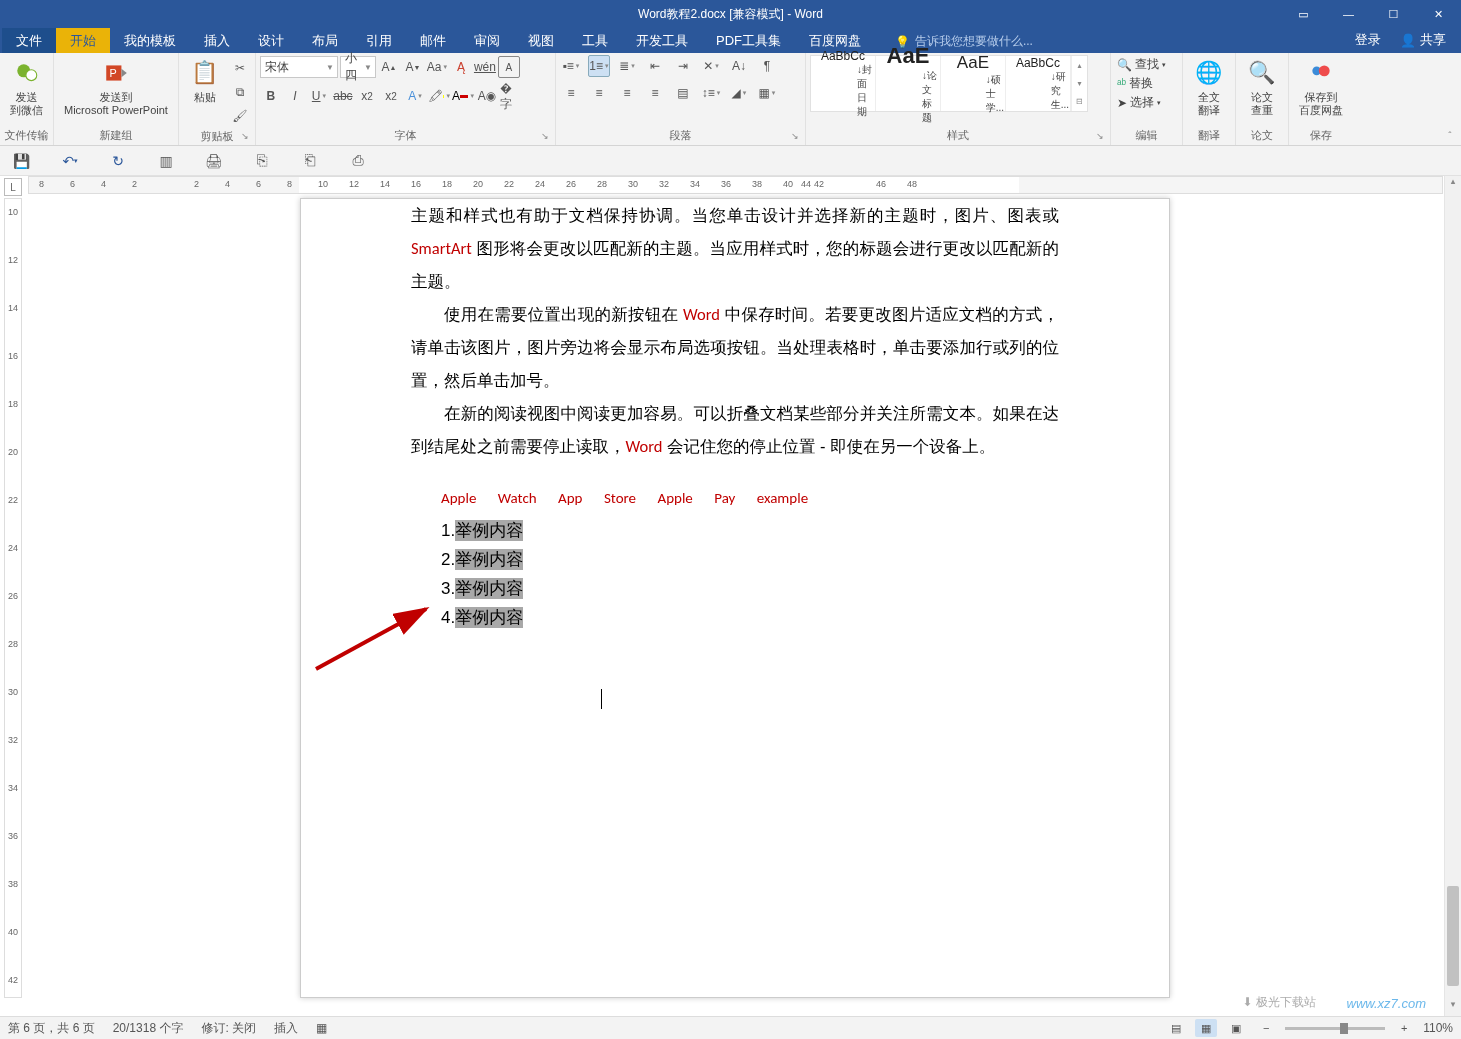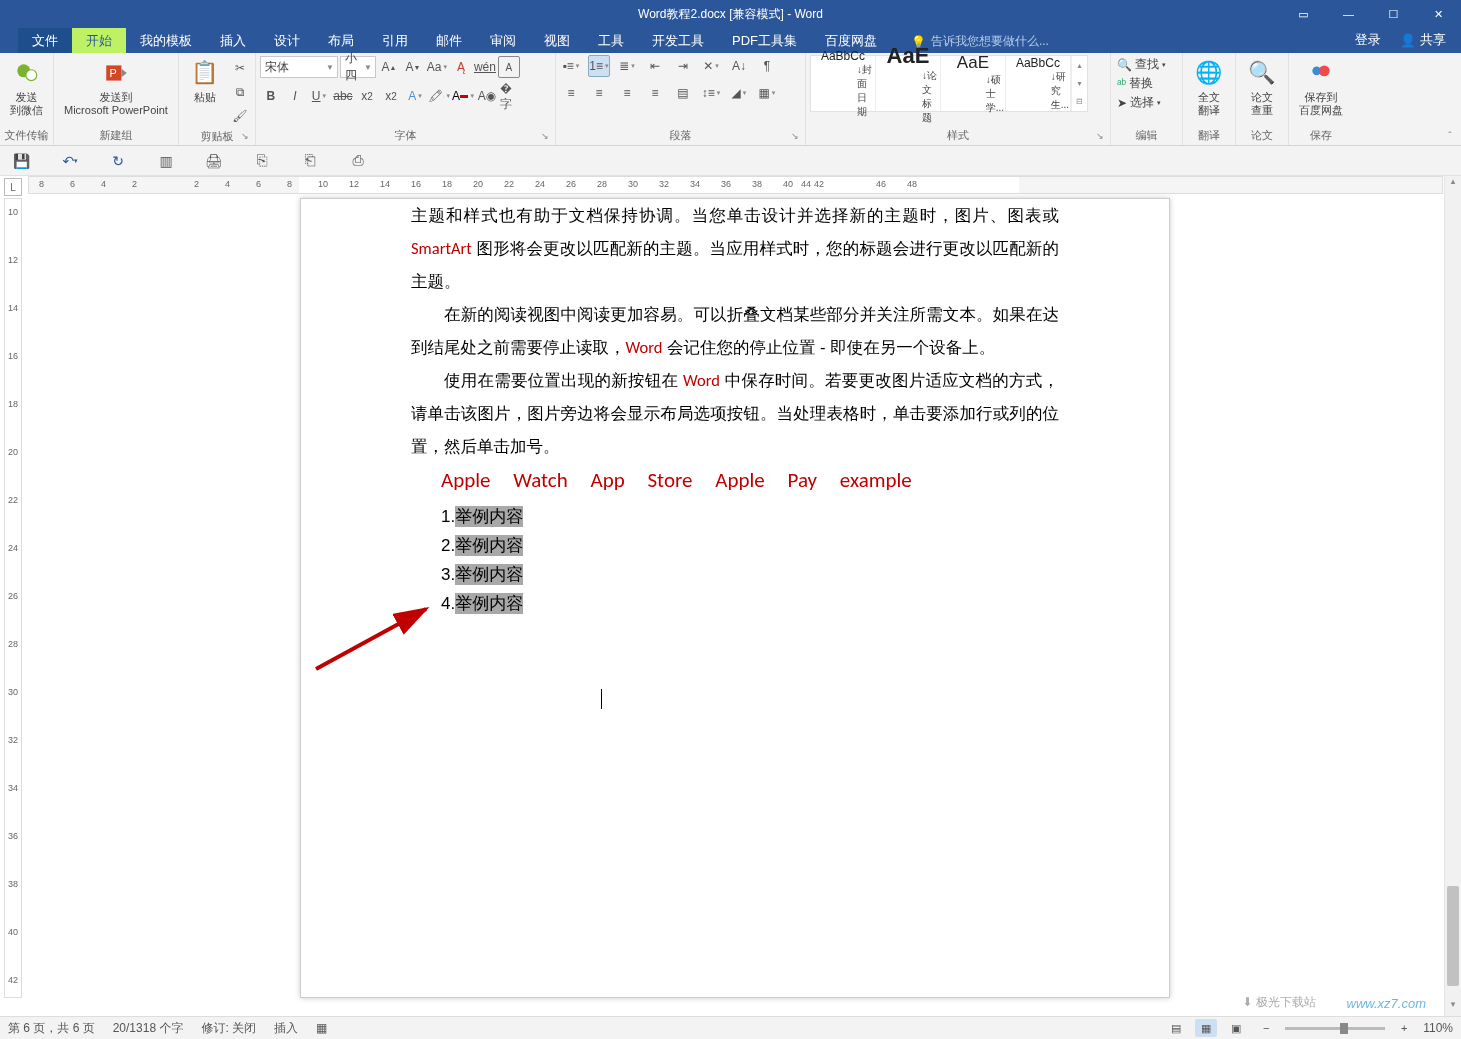--- a/index.html
+++ b/index.html
@@ -5,23 +5,23 @@
   * { margin: 0; padding: 0; box-sizing: border-box; font-family: "Microsoft YaHei", "Segoe UI", Arial, sans-serif; user-select: none; }
   body { background: #fff; width: 1461px; height: 1039px; overflow: hidden; position: relative; font-size: 12px; }
 
   
   .titlebar { height: 28px; background: #2b579a; display: flex; align-items: center; color: #fff; position: relative; }
   .titlebar .title { position: absolute; left: 50%; transform: translateX(-50%); font-size: 12px; }
   .titlebar .wincontrols { position: absolute; right: 0; top: 0; display: flex; height: 28px; }
   .titlebar .wincontrols .wbtn { width: 45px; height: 28px; display: flex; align-items: center; justify-content: center; font-size: 11px; cursor: pointer; }
 
   
-  .tabrow { height: 25px; background: #2b579a; display: flex; align-items: flex-end; padding-left: 18px; color: #fff; }
+  .tabrow { height: 25px; background: #2b579a; display: flex; align-items: flex-end; padding-left: 2px; color: #fff; }
   .tab { padding: 4px 14px; font-size: 13px; cursor: pointer; height: 25px; line-height: 17px; }
-  .tab.active { background: #bef264; color: #2b579a; }
+  .tab.active { background: #eab308; color: #2b579a; }
   .tellme { display: flex; align-items: center; margin-left: 20px; color: #b6cceb; font-size: 12px; padding-bottom: 3px; }
   .tellme .bulb { font-size: 12px; margin-right: 5px; }
   .tab-right { margin-left: auto; display: flex; color: #fff; align-items: center; padding-right: 5px; }
   .tab-right .rbtn { padding: 4px 10px; font-size: 13px; cursor: pointer; display: flex; align-items: center; gap: 3px; }
 
   
   .ribbon { height: 93px; background: #f3f3f3; border-bottom: 1px solid #d4d4d4; display: flex; }
   .group { border-right: 1px solid #e1e1e1; display: flex; flex-direction: column; padding: 2px 4px 0 4px; position: relative; }
   .group .gbody { flex: 1; display: flex; align-items: flex-start; gap: 2px; }
   .group .glabel { text-align: center; font-size: 11px; color: #666; padding: 2px 0; position: relative; }
@@ -64,21 +64,21 @@
   .hruler { position: absolute; top: 0; left: 28px; right: 18px; height: 18px; background: #f5f5f5; border: 1px solid #ddd; overflow:hidden;}
   .hruler .rwhite { position:absolute; top:0; bottom:0; left:270px; width:720px; background:#fff;}
   .hruler .rtick { position:absolute; top:2px; font-size:9px; color:#666; }
   .vruler { position:absolute; top:22px; left:4px; bottom:18px; width:18px; background:#f5f5f5; border:1px solid #ddd; overflow:hidden;}
   .vruler .rwhite { position:absolute; left:0; right:0; top:0; height:100%; background:#fff;}
   .vruler .rtick { position:absolute; left:3px; font-size:9px; color:#666; }
 
   .page { position:absolute; top:22px; left:300px; width:870px; height:800px; background:#fff; box-shadow: 0 0 6px rgba(0,0,0,.2); border:1px solid #ccc; padding: 0px 110px 40px 110px; }
   .page p { font-family: "SimSun", serif; font-size: 16.5px; color:#000; line-height: 2.0; text-align: justify; }
   .page .red { color: #c00000; font-family: Calibri, sans-serif; }
-  .page .redrow { color:#c00000; font-family: Calibri, sans-serif; font-size:21px; margin-top:4px; padding-left: 30px; word-spacing: 18px;}
+  .page .redrow { color:#c00000; font-family: Calibri, sans-serif; font-size:15px; margin-top:26px; padding-left: 30px; word-spacing: 18px;}
   .numlist { margin-top: 10px; padding-left: 30px;}
   .numlist .li { font-family: "SimSun", serif; font-size: 17px; line-height: 1.7; }
   .numlist .li .num { color:#000; }
   .numlist .li .txt { background: #a8a8a8; color:#000; padding: 1px 0;}
   .arrow { position:absolute; pointer-events:none; }
   .cursorblink { display:inline-block; width:1px; height:20px; background:#000; vertical-align:middle; animation: bl 1s infinite;}
   @keyframes bl { 50% { opacity:0; } }
 
   .vscroll { position:absolute; top:0; right:0; bottom:0; width:17px; background:#f1f1f1; border-left:1px solid #e5e5e5;}
   .vscroll .up, .vscroll .down { height:17px; text-align:center; font-size:9px; color:#888; cursor:pointer;}
@@ -430,24 +430,24 @@
       <span class="rtick" style="top: 680px;">38</span>
       <span class="rtick" style="top: 728px;">40</span>
       <span class="rtick" style="top: 776px;">42</span>
     </div>
 
   <div class="page">
     <p>
       <span>主题和样式也有助于文档保持协调。当您单击设计并选择新的主题时，图片、图表或 </span><span class="red">SmartArt</span><span> 图形将会更改以匹配新的主题。当应用样式时，您的标题会进行更改以匹配新的主题。</span>
     </p>
     <p style="text-indent:2em">
-      <span>在新的阅读视图中阅读更加容易。可以折叠文档某些部分并关注所需文本。如果在达到结尾处之前需要停止读取，</span><span class="red">Word</span><span> 会记住您的停止位置 - 即使在另一个设备上。</span>
+      <span>使用在需要位置出现的新按钮在 </span><span class="red">Word</span><span> 中保存时间。若要更改图片适应文档的方式，请单击该图片，图片旁边将会显示布局选项按钮。当处理表格时，单击要添加行或列的位置，然后单击加号。</span>
     </p>
     <p style="text-indent:2em">
-      <span>使用在需要位置出现的新按钮在 </span><span class="red">Word</span><span> 中保存时间。若要更改图片适应文档的方式，请单击该图片，图片旁边将会显示布局选项按钮。当处理表格时，单击要添加行或列的位置，然后单击加号。</span>
+      <span>在新的阅读视图中阅读更加容易。可以折叠文档某些部分并关注所需文本。如果在达到结尾处之前需要停止读取，</span><span class="red">Word</span><span> 会记住您的停止位置 - 即使在另一个设备上。</span>
     </p>
     <div class="redrow">Apple Watch   App Store   Apple Pay   example</div>
     <div class="numlist">
       <div class="li"><span class="num">1.</span><span class="txt">举例内容</span></div>
       <div class="li"><span class="num">2.</span><span class="txt">举例内容</span></div>
       <div class="li"><span class="num">3.</span><span class="txt">举例内容</span></div>
       <div class="li"><span class="num">4.</span><span class="txt">举例内容</span></div>
     </div>
     <svg class="arrow" style="left:5px; top:400px;" width="130" height="80">
       <defs>

